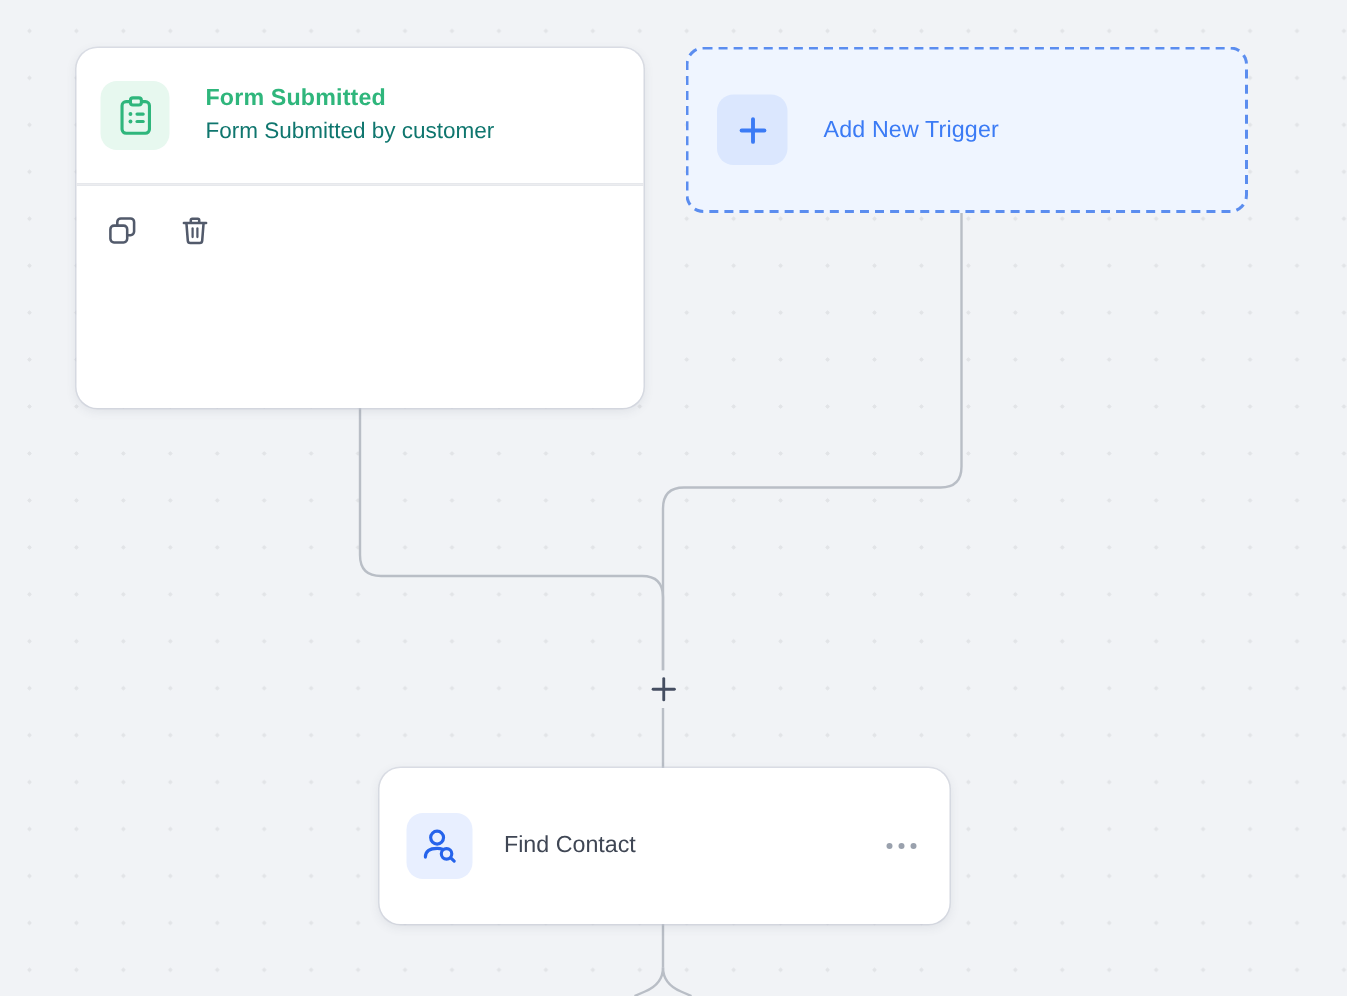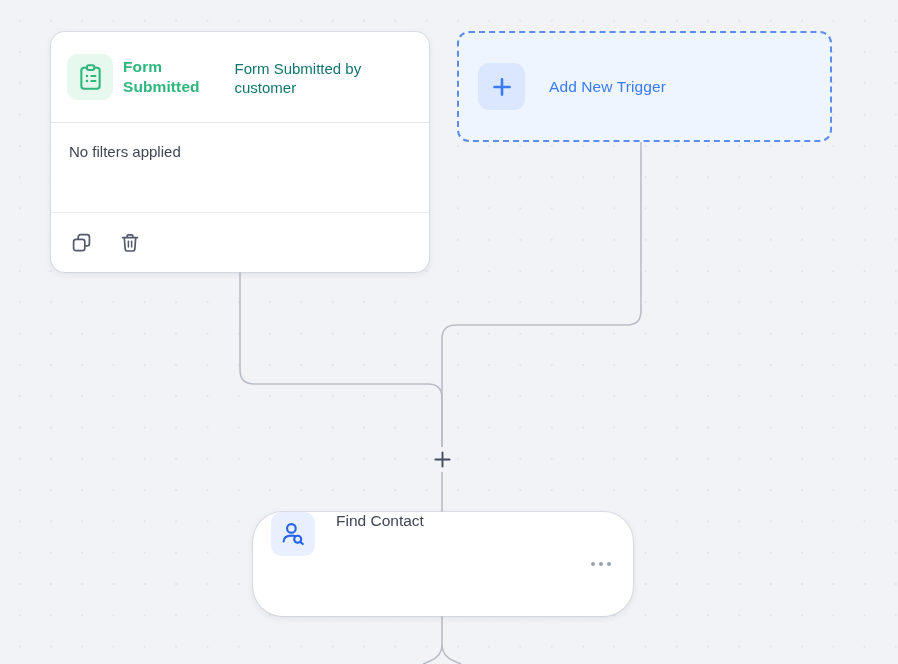--- a/index.html
+++ b/index.html
@@ -69,23 +69,23 @@
     width: 46px;
     height: 46px;
     border-radius: 11px;
     background: #e7f8ef;
     display: flex;
     align-items: center;
     justify-content: center;
     flex: 0 0 auto;
   }
   .trigger-text {
-    margin-left: 10px;
-    display: flex;
-    flex-direction: row;
+    margin-left: 24px;
+    display: flex;
+    flex-direction: column;
     justify-content: flex-start;
     line-height: 1.28;
   }
   .trigger-title {
     font-size: 15.5px;
     font-weight: bold;
     color: #2fb67c;
     letter-spacing: 0.1px;
   }
   .trigger-sub {
@@ -170,23 +170,23 @@
     background: #f1f3f6;
   }
 
   
   #find-contact-card {
     left: 253px;
     top: 512px;
     width: 380px;
     height: 104px;
     display: flex;
+    align-items: center;
     padding: 0 18px;
     box-sizing: border-box;
-    border-radius: 30px;
   }
   .action-icon-box {
     width: 44px;
     height: 44px;
     border-radius: 11px;
     background: #e8efff;
     display: flex;
     align-items: center;
     justify-content: center;
     flex: 0 0 auto;
@@ -244,23 +244,20 @@
         </svg>
       </div>
       <div class="trigger-text">
         <div class="trigger-title">Form Submitted</div>
         <div class="trigger-sub">Form Submitted by customer</div>
       </div>
     </div>
 
     <div class="card-divider"></div>
 
-    <div class="trigger-body">
-      <div>No filters applied</div>
-    </div>
 
     <div class="card-divider"></div>
 
     <div class="trigger-foot">
       <div class="foot-btn">
         <svg width="22" height="22" viewBox="0 0 22 22" fill="none" xmlns="http://www.w3.org/2000/svg">
           <rect x="7.2" y="2.6" width="11.2" height="11.2" rx="2.4" stroke="#525a6b" stroke-width="1.7"></rect>
           <rect x="2.6" y="7.4" width="11.2" height="11.2" rx="2.4" stroke="#525a6b" stroke-width="1.7" fill="#ffffff"></rect>
         </svg>
       </div>

